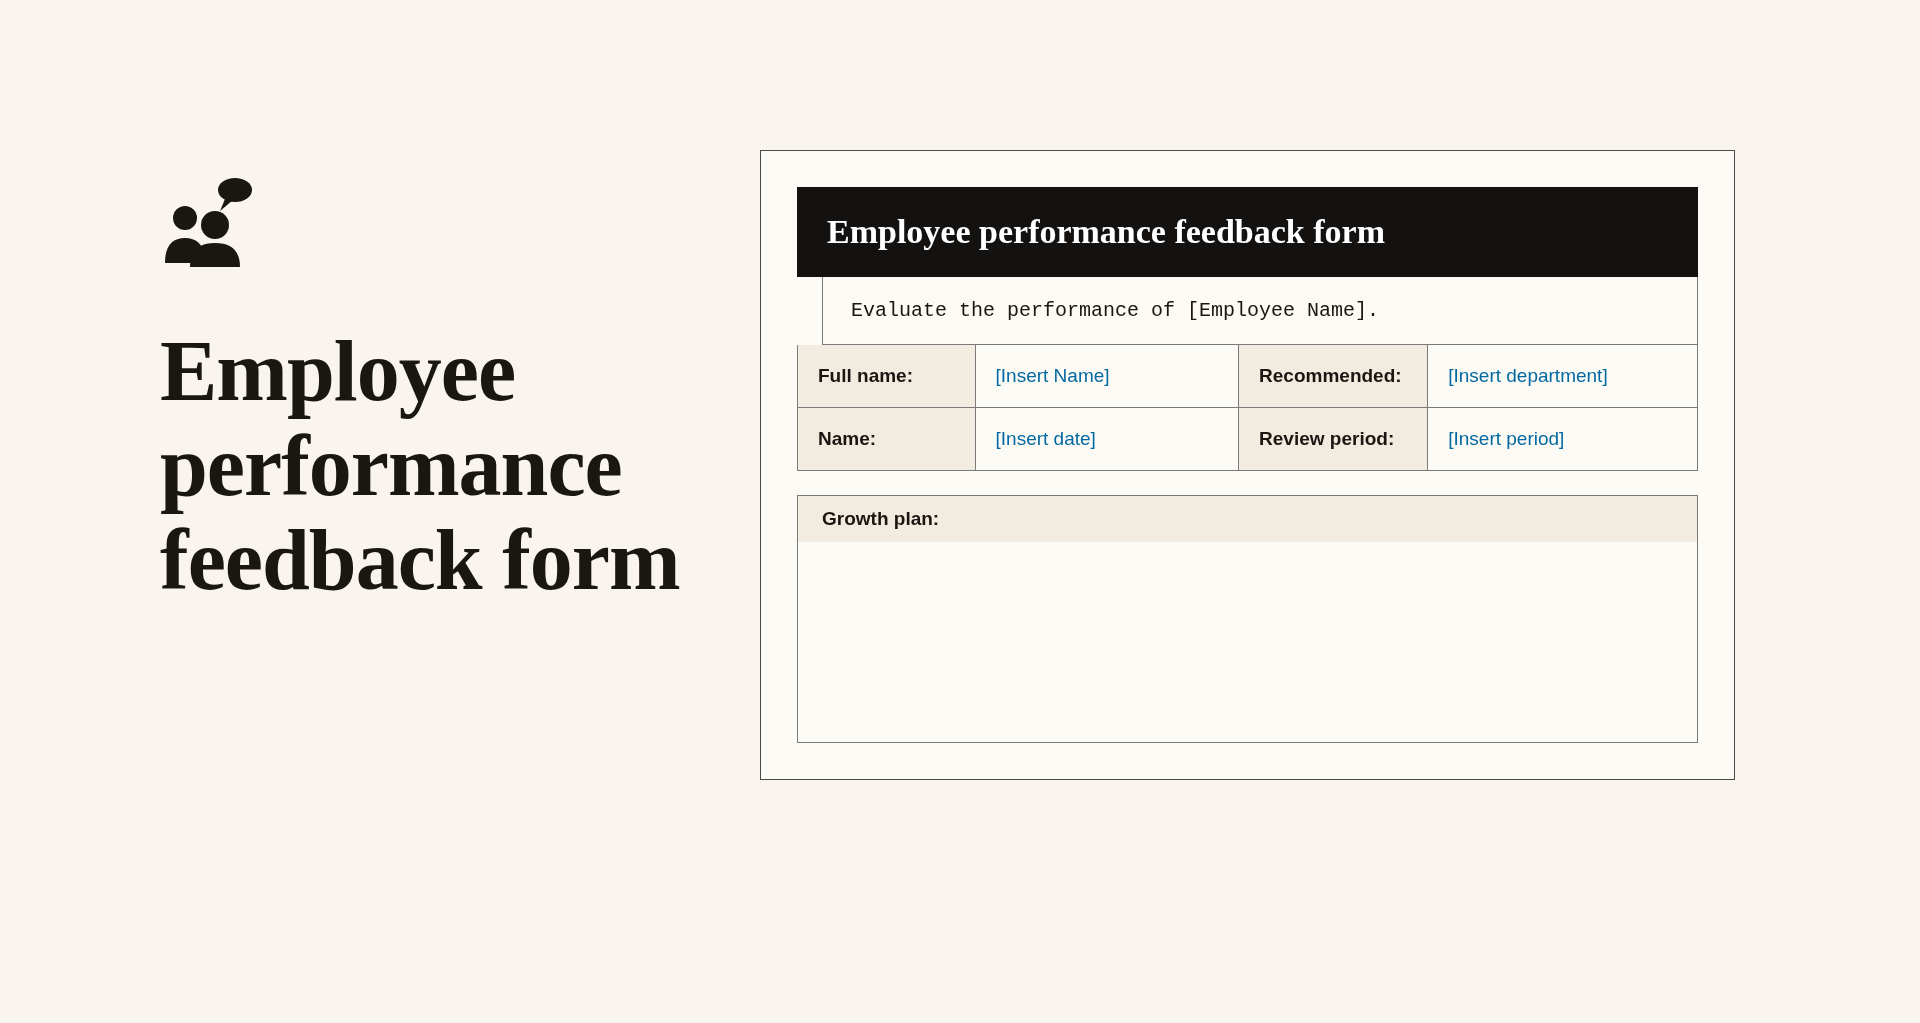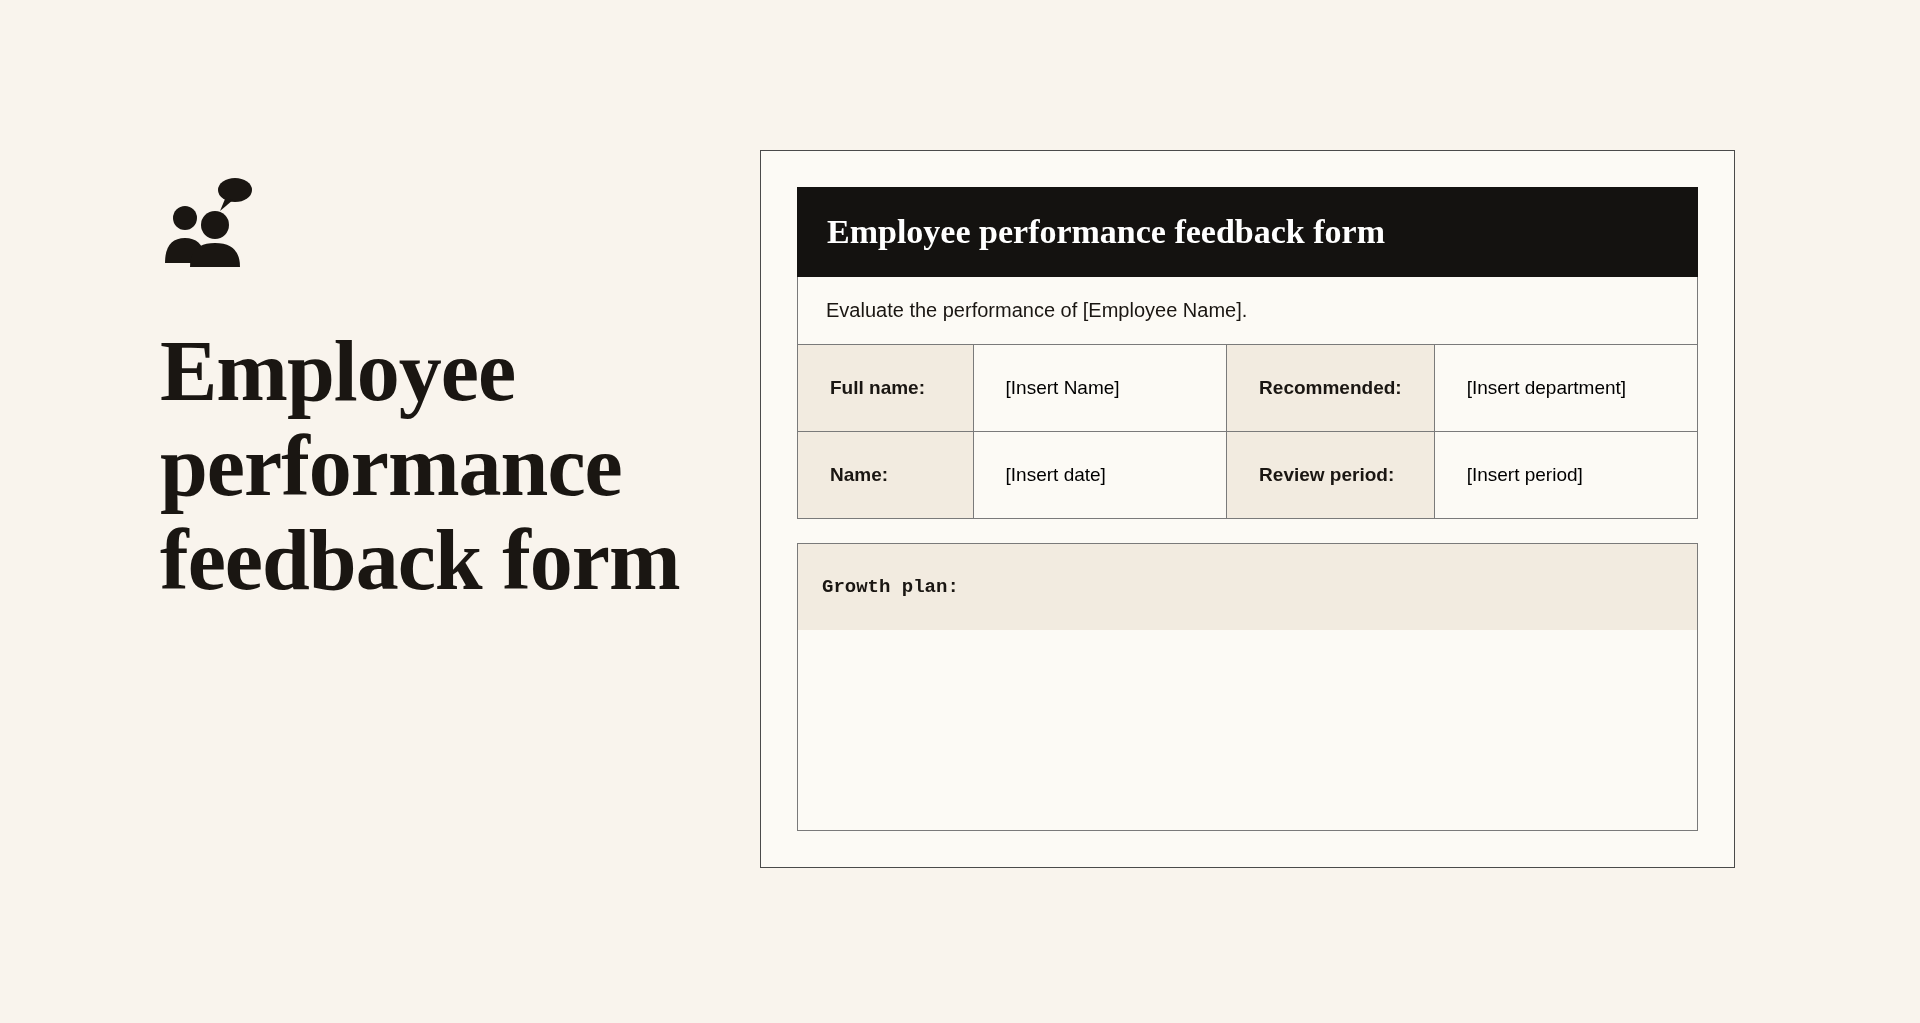--- a/index.html
+++ b/index.html
@@ -46,64 +46,65 @@
       font-size: 34px;
       font-weight: 600;
       font-family: Georgia, serif;
     }
     .instruction-row {
       border: 1px solid #7a7a7a;
       border-top: none;
       padding: 22px 28px;
       font-size: 20px;
       color: #1a1612;
-      font-family: Liberation Sans, sans-serif;
+      font-family: Liberation Mono, monospace;
       background-color: #fcfaf5;
+      margin-left: 25px;
     }
     .info-table {
       width: 100%;
       border-collapse: collapse;
     }
     .info-table td {
       border: 1px solid #7a7a7a;
       border-top: none;
-      padding: 32px;
+      padding: 20px;
       font-size: 19px;
       font-family: -apple-system, 'Segoe UI', Arial, sans-serif;
       vertical-align: middle;
     }
     .info-table tr:first-child td {
       border-top: none;
     }
     .label-cell {
       background-color: #f2ebe0;
       font-weight: 700;
       color: #1a1612;
       width: 190px;
     }
     .value-cell {
       background-color: #fcfaf5;
-      color: #000000;
+      color: #0369a1;
       width: 290px;
     }
     .last-row td {
       padding-top: 20px;
       padding-bottom: 20px;
     }
     .growth-section {
       margin-top: 24px;
       border: 1px solid #7a7a7a;
     }
     .growth-header {
       background-color: #f2ebe0;
-      padding: 32px 24px;
+      padding: 12px 24px;
       font-size: 19px;
       font-weight: 700;
       color: #1a1612;
-      font-family: Liberation Mono, monospace;
+      font-family: Liberation Sans, sans-serif;
     }
     .growth-body {
       background-color: #fcfaf5;
       min-height: 200px;
     }
   </style>
 </head>
 <body>
 
 <div class="left-panel">

